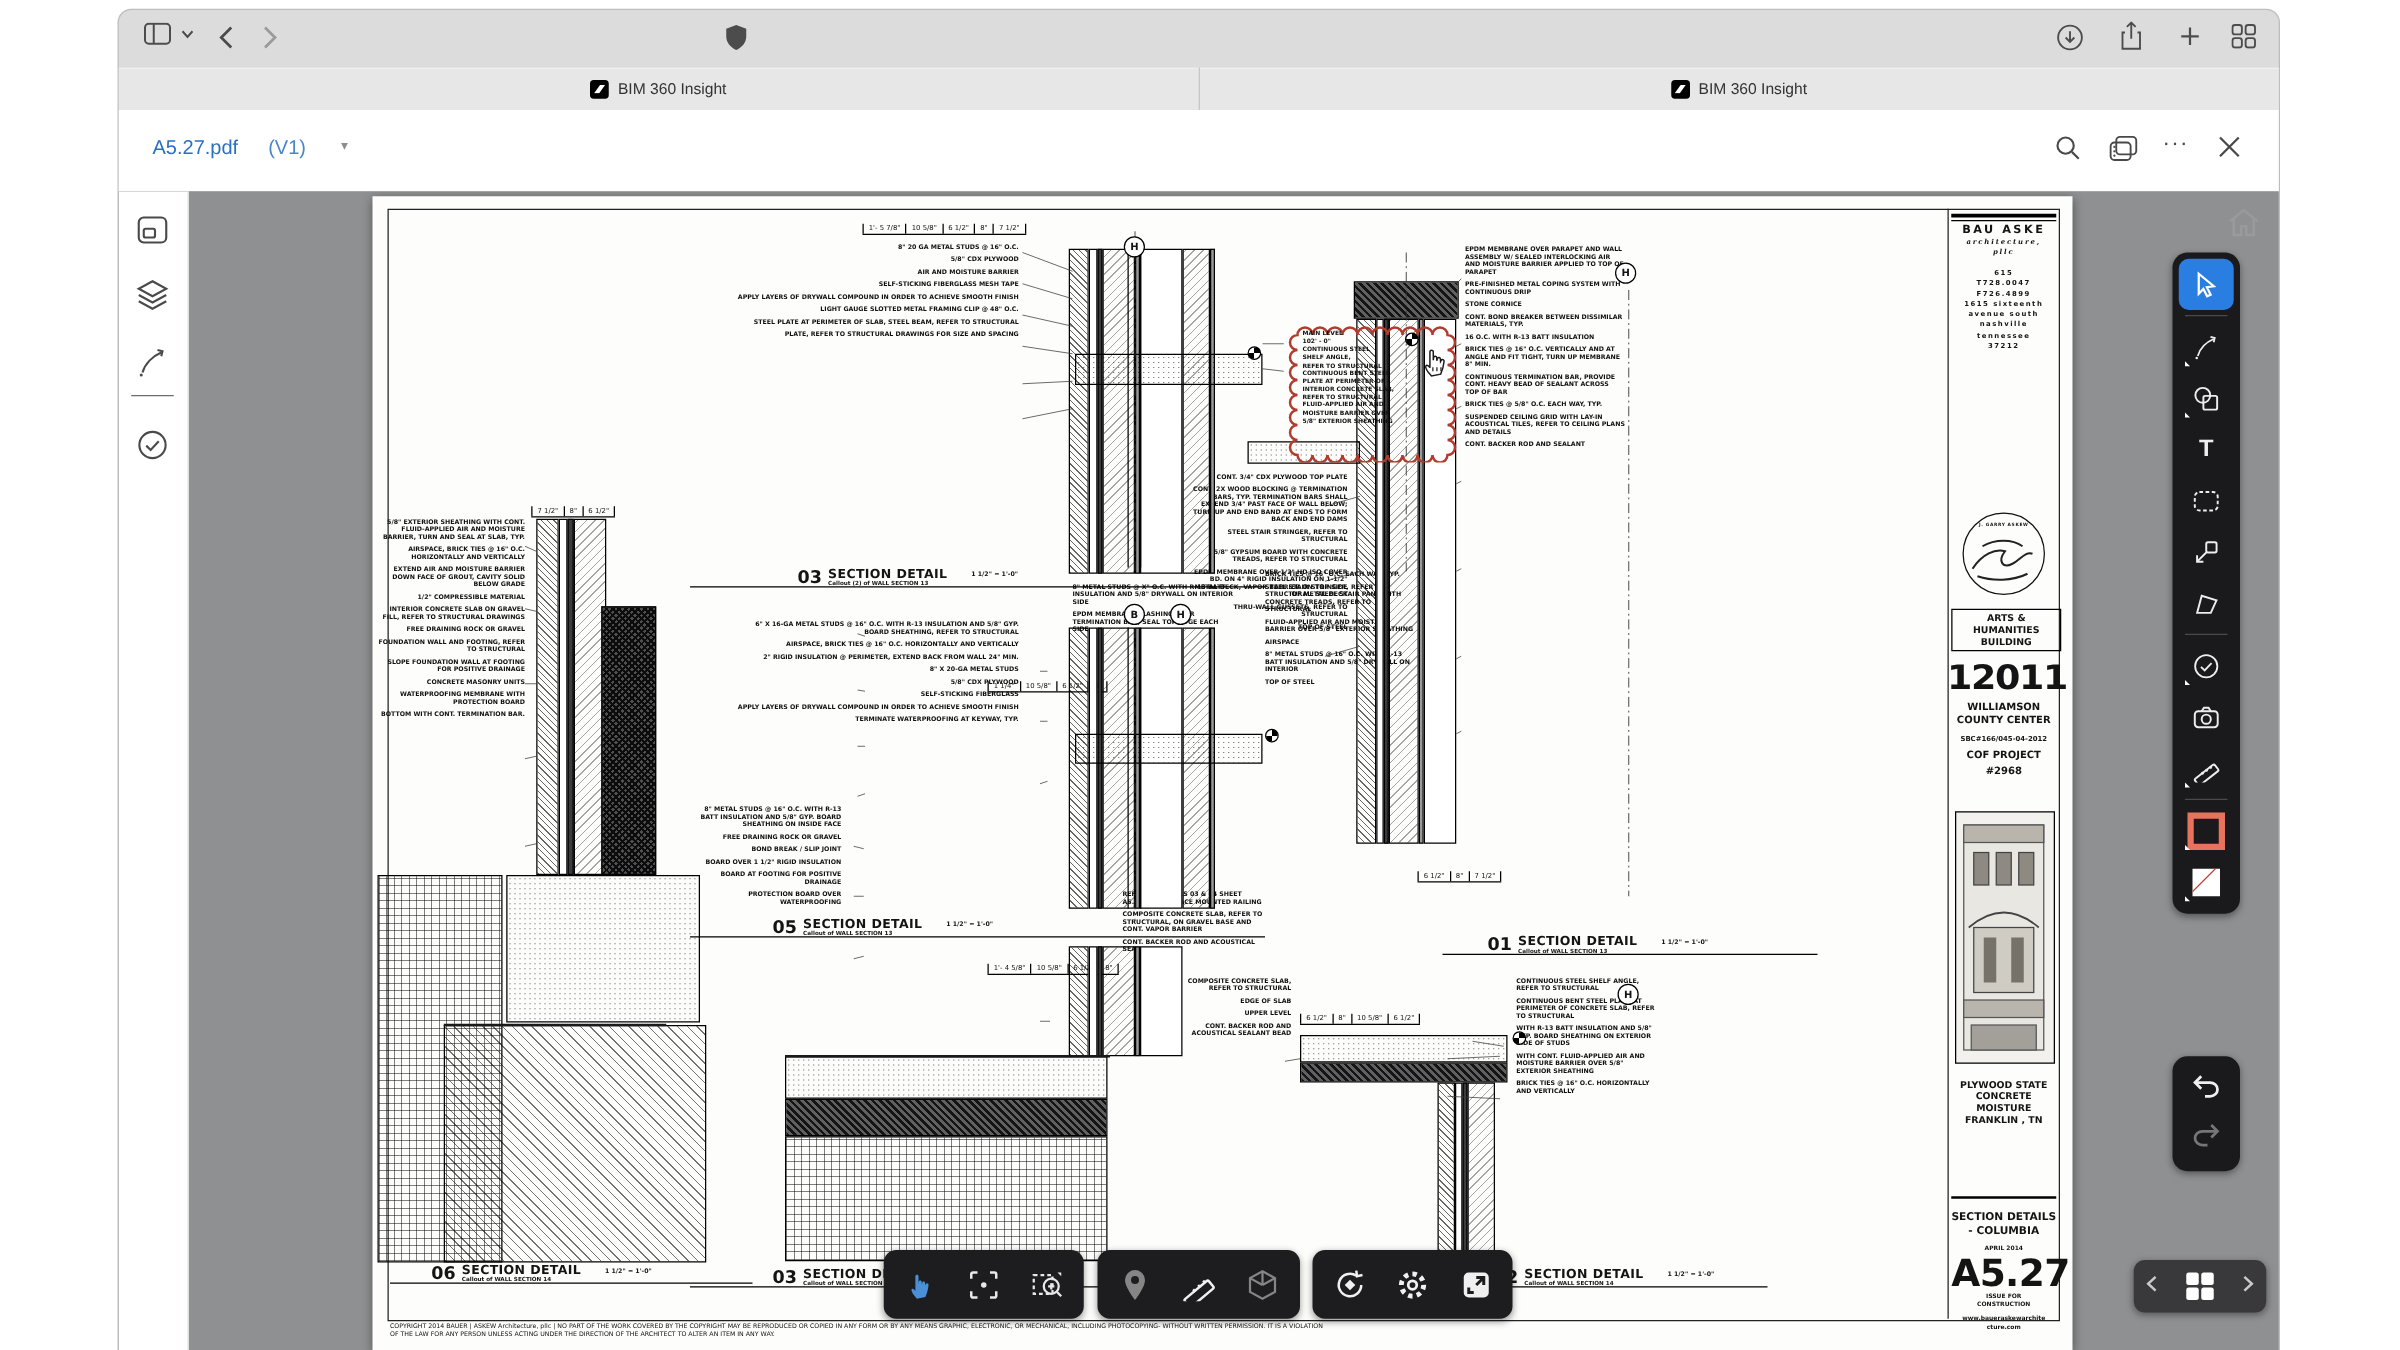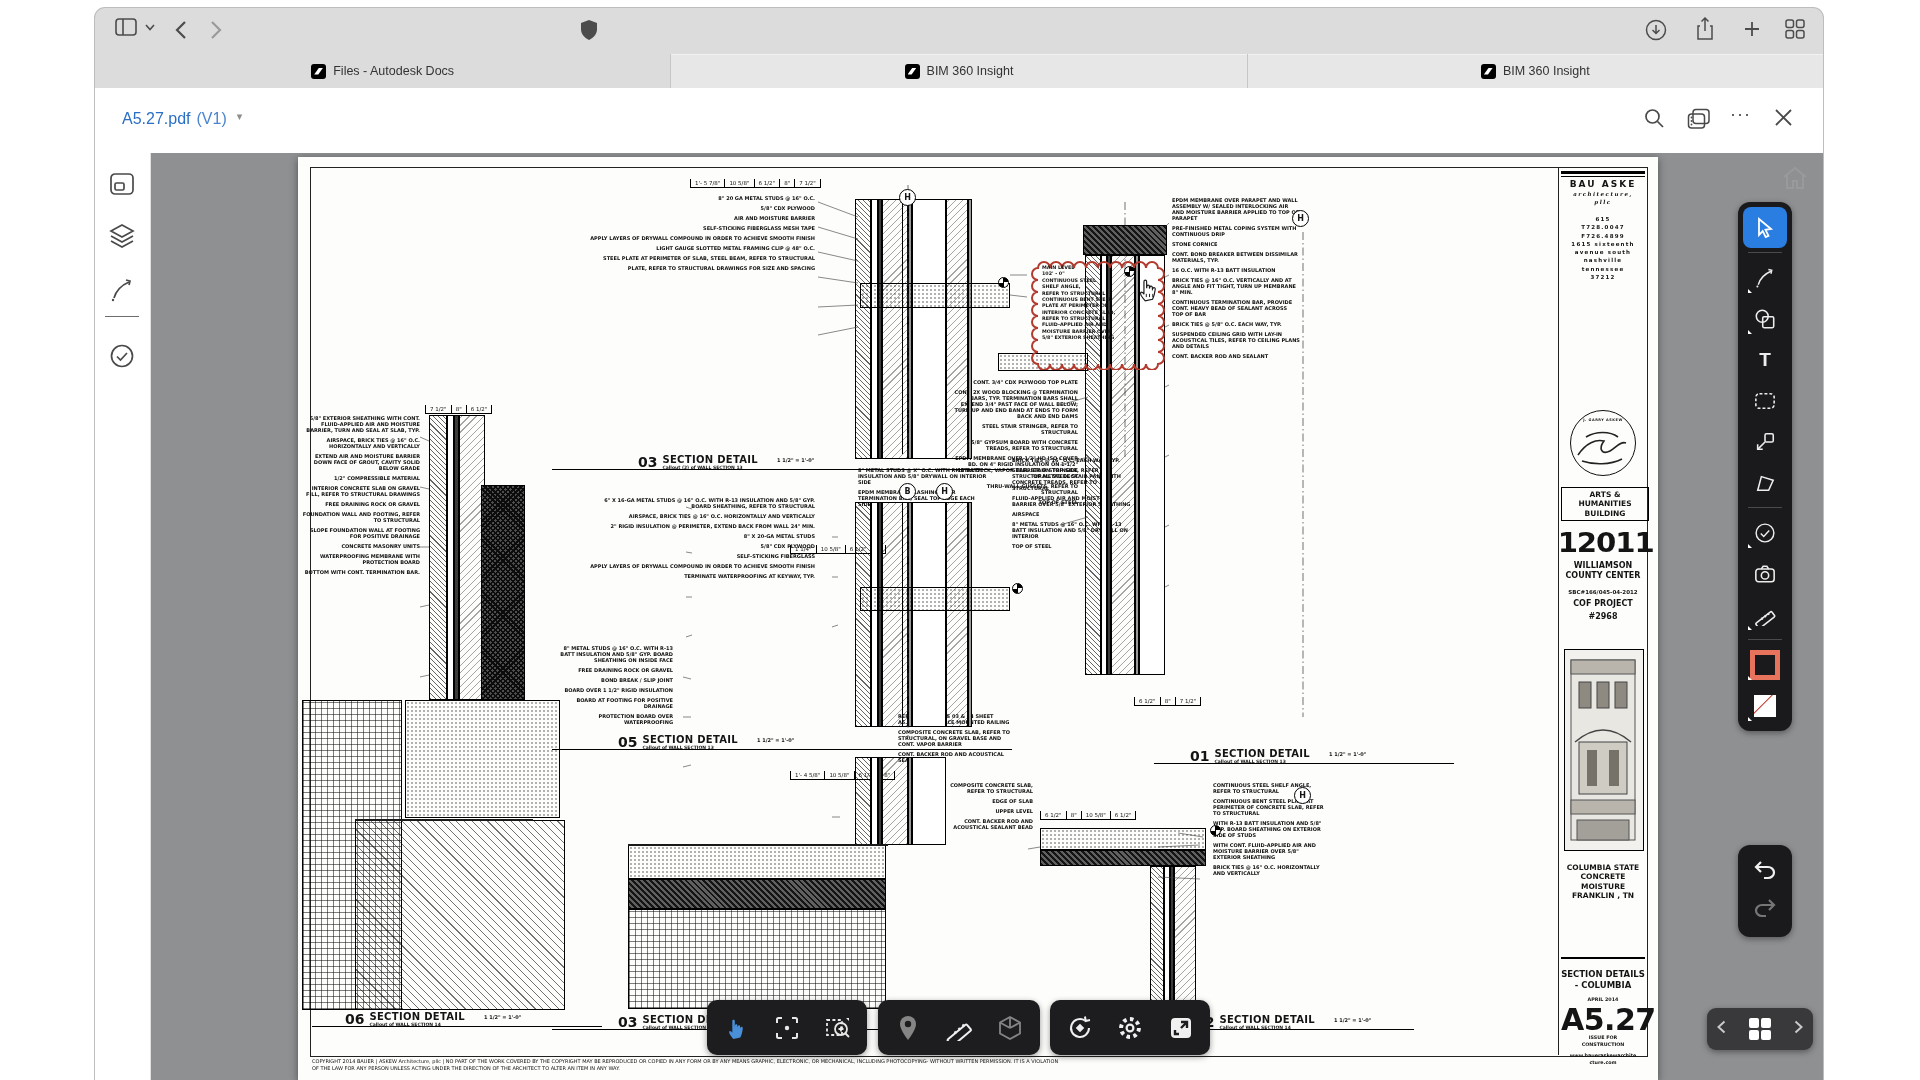--- a/index.html
+++ b/index.html
@@ -19,21 +19,21 @@
   #tabbar{position:absolute;left:0;top:46px;width:100%;height:34px;display:flex}
   .tab{flex:1;display:flex;align-items:center;justify-content:center;gap:7px;font-size:12.5px;color:#333;
     border-left:1px solid #c6c6c6;position:relative}
   .tab:first-child{border-left:none}
   .tab.inactive{background:#e7e7e7;box-shadow:inset 0 1px 0 #f2f2f2}
   .favicon{width:15px;height:15px;border-radius:3px;background:#000;position:relative;flex:0 0 auto}
   .favicon:after{content:"";position:absolute;left:3px;top:4px;width:9px;height:7px;
     background:#fff;clip-path:polygon(0 100%,55% 0,100% 0,45% 100%)}
   
   #pdfheader{position:absolute;left:0;top:80px;width:100%;height:65px;background:#fff;border-bottom:1px solid #e3e3e3}
-  #doctitle{position:absolute;left:27px;top:22px;font-size:16px;color:#2a6fc4;display:flex;gap:6px;align-items:flex-start}
+  #doctitle{position:absolute;left:27px;top:22px;font-size:16px;color:#2a6fc4;display:flex;gap:24px;align-items:flex-start}
   #doctitle .ver{color:#2a6fc4;opacity:.85}
   #doctitle .chev{color:#8d8d8d;font-size:11px;margin-left:4px}
   .hdr-ic{position:absolute;top:20px;color:#494949}
   
   #content{position:absolute;left:0;top:145px;width:100%;height:927px;background:#8f9092;overflow:hidden}
   #sidestrip{position:absolute;left:0;top:0;width:55px;height:100%;background:#fff;border-right:1px solid #e0e0e0}
   .side-ic{position:absolute;left:14px;color:#4a4a4a}
   .side-div{position:absolute;left:10px;width:34px;border-top:1.5px solid #6d6d6d}
   
   #sheet{position:absolute;left:203px;top:4px;width:1360px;height:923px;background:#fdfdfc;
@@ -179,24 +179,20 @@
       <svg width="20" height="20" viewBox="0 0 20 20" fill="none" stroke="currentColor" stroke-width="1.5">
           <rect x="1" y="1" width="7.5" height="7.5" rx="2"></rect>
           <rect x="11.5" y="1" width="7.5" height="7.5" rx="2"></rect>
           <rect x="1" y="11.5" width="7.5" height="7.5" rx="2"></rect>
           <rect x="11.5" y="11.5" width="7.5" height="7.5" rx="2"></rect>
         </svg>
     </div>
   </div>
 
   <div id="tabbar">
-    <div class="tab active">
-      <span class="favicon"></span>
-      <span>Files - Autodesk Docs</span>
-    </div>
     <div class="tab inactive">
       <span class="favicon"></span>
       <span>BIM 360 Insight</span>
     </div>
     <div class="tab inactive">
       <span class="favicon"></span>
       <span>BIM 360 Insight</span>
     </div>
   </div>
 
@@ -645,21 +641,21 @@
           <rect x="50" y="32" width="12" height="26" fill="#8e8a82" stroke="#444"></rect>
           <path d="M10 92 Q38 68 66 92" fill="none" stroke="#444" stroke-width="1.4"></path>
           <rect x="14" y="92" width="48" height="52" fill="#cfccc4" stroke="#444"></rect>
           <rect x="22" y="100" width="10" height="36" fill="#76726a"></rect>
           <rect x="44" y="100" width="10" height="36" fill="#76726a"></rect>
           <rect x="6" y="150" width="64" height="14" fill="#b9b5ac" stroke="#555"></rect>
           <rect x="12" y="170" width="52" height="20" fill="#a3a099" stroke="#555"></rect>
         </svg>
       </div>
       <div class="tb" style="top:706px">
-          <div class="tb-loc-line">COLUMBIA STATE</div>
+          <div class="tb-loc-line">PLYWOOD STATE</div>
           <div class="tb-loc-line">CONCRETE</div>
           <div class="tb-loc-line">MOISTURE</div>
           <div class="tb-loc-line">FRANKLIN , TN</div>
         </div>
       <div class="tb tb-rule" style="top:800px"></div>
       <div class="tb" style="top:812px">
           <div class="tb-title-line">SECTION DETAILS</div>
           <div class="tb-title-line">- COLUMBIA</div>
         </div>
       <div class="tb tb-tiny-line" style="top:840px">APRIL 2014</div>

